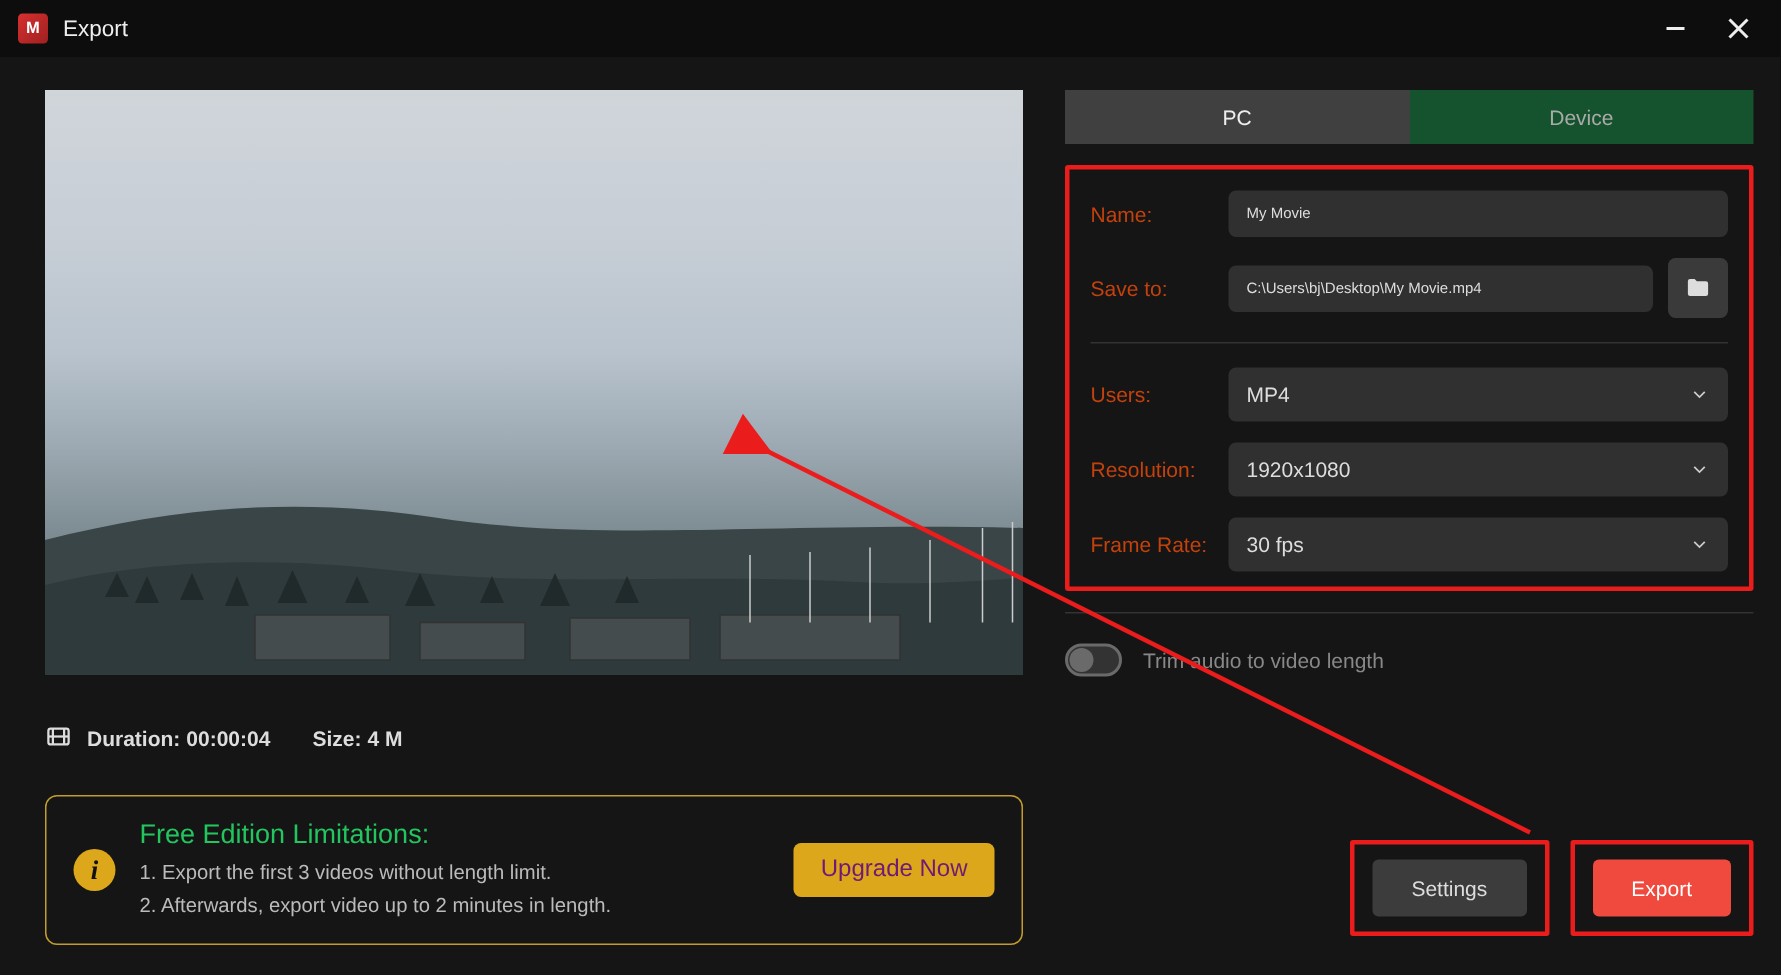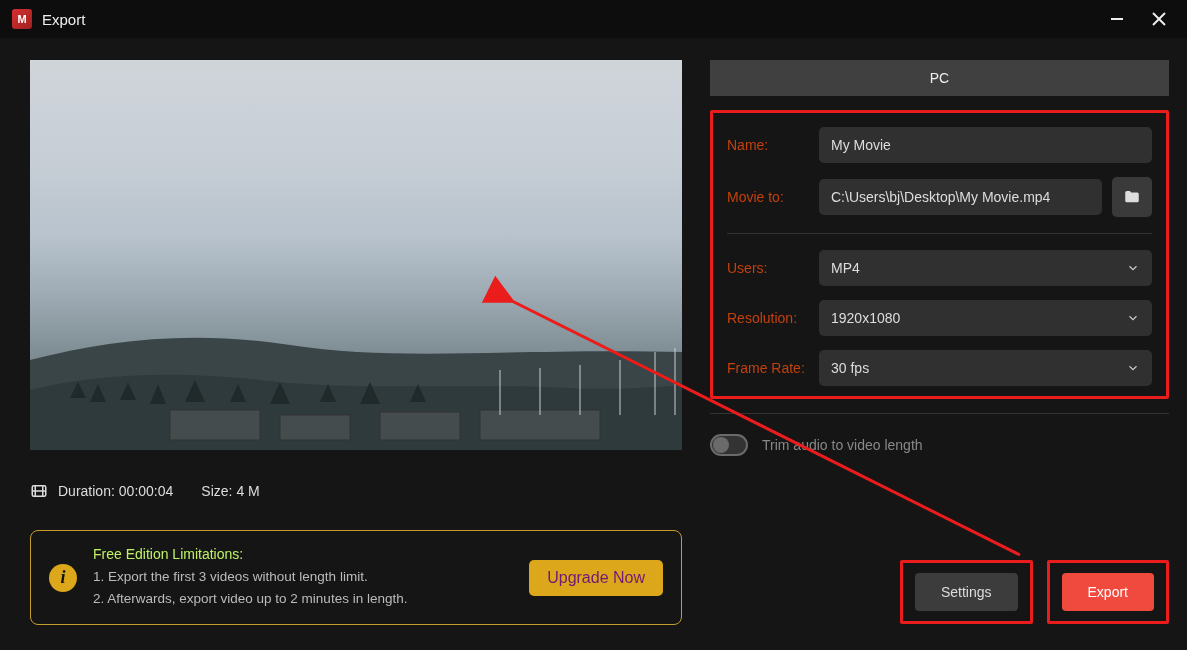--- a/index.html
+++ b/index.html
@@ -13,37 +13,37 @@
   .content{flex:1;display:flex;padding:22px 18px 18px 30px;gap:28px;}
   .left-col{width:652px;display:flex;flex-direction:column;}
   .preview{width:652px;height:390px;position:relative;overflow:hidden;background:#2a2f33;}
   
   .preview .sky{position:absolute;inset:0;background:linear-gradient(180deg,#d0d5da 0%,#c7ced6 25%,#b8c3cd 45%,#9eabb4 60%,#7f8d94 75%,#566064 100%);}
   .preview .hills{position:absolute;left:0;right:0;bottom:0;height:140px;}
   .hill1{fill:#3a4548;}
   .hill2{fill:#2f3a3d;}
   .trees{fill:#202a2b;}
   .bldg{fill:#454c4e;stroke:#333;stroke-width:1;}
-  .meta-row{display:flex;align-items:center;gap:10px;margin-top:32px;color:#ddd;}
+  .meta-row{display:flex;align-items:flex-end;gap:10px;margin-top:32px;color:#ddd;font-weight:bold;}
   .film-icon{width:18px;height:18px;}
   .meta-row span{color:#ddd;}
   .limit-box{margin-top:30px;border:1px solid #c49c2e;border-radius:8px;padding:15px 18px;display:flex;align-items:center;gap:16px;width:652px;}
   .info-circle{width:28px;height:28px;border-radius:50%;background:#dca71a;color:#111;font-weight:bold;display:flex;align-items:center;justify-content:center;font-size:18px;font-family:Georgia,serif;font-style:italic;}
   .limit-text{flex:1;}
-  .limit-title{color:#bef264;font-size:14px;margin-bottom:4px;}
+  .limit-title{color:#22c55e;font-size:18px;margin-bottom:4px;}
   .limit-line{color:#bbb;font-size:13.5px;line-height:1.6;}
   .upgrade-btn{background:#dca71a;color:#701a75;border:none;padding:9px 18px;border-radius:5px;cursor:pointer;font-size:16px;font-weight:500;}
   .right-col{flex:1;display:flex;flex-direction:column;}
   .tabs{display:flex;background:#14532d;width:100%;}
   .tab{flex:1;padding:10px 0;text-align:center;cursor:pointer;color:#aaa;}
   .tab.active{background:#404040;color:#eee;}
   .form-box{margin-top:14px;border:3px solid #eb1c1c;border-radius:2px;padding:14px 14px 10px 14px;display:flex;flex-direction:column;gap:14px;}
   .form-row{display:flex;align-items:center;gap:10px;}
   .form-row label{width:82px;color:#c2410c;}
-  .txt-input{flex:1;background:#303030;border:none;border-radius:5px;padding:10px 12px;color:#ddd;font-size:14px;outline:none;}
+  .txt-input{flex:1;background:#303030;border:none;border-radius:5px;padding:10px 12px;color:#ddd;font-size:10px;outline:none;}
   .folder-btn{width:40px;height:40px;background:#3a3a3a;border:none;border-radius:5px;display:flex;align-items:center;justify-content:center;cursor:pointer;}
   .divider{height:1px;background:#333;margin:2px 0;}
   .select{flex:1;background:#303030;border-radius:5px;padding:10px 12px;color:#ddd;display:flex;justify-content:space-between;align-items:center;cursor:pointer;}
   .chev{width:14px;height:14px;}
   .outer-divider{height:1px;background:#333;margin:14px 0 14px 0;}
   .toggle-row{display:flex;align-items:center;gap:14px;margin-top:6px;}
   .toggle{width:38px;height:22px;border-radius:11px;background:#333;border:2px solid #6a6a6a;position:relative;cursor:pointer;}
   .toggle .knob{position:absolute;left:1px;top:1px;width:16px;height:16px;border-radius:50%;background:#6a6a6a;}
   .toggle-label{color:#888;}
   .bottom-actions{margin-top:auto;display:flex;justify-content:flex-end;gap:14px;padding-bottom:8px;padding-top:66px;}
@@ -132,29 +132,30 @@
           <div class="limit-line">1. Export the first 3 videos without length limit.</div>
           <div class="limit-line">2. Afterwards, export video up to 2 minutes in length.</div>
         </div>
         <button class="upgrade-btn">Upgrade Now</button>
       </div>
     </div>
 
     <div class="right-col">
       <div class="tabs">
         <div class="tab active">PC</div>
+        <div class="tab">Device</div>
       </div>
 
       <div class="form-box">
         <div class="form-row">
           <label>Name:</label>
           <input class="txt-input" value="My Movie" style="">
         </div>
         <div class="form-row">
-          <label>Movie to:</label>
+          <label>Save to:</label>
           <input class="txt-input" value="C:\Users\bj\Desktop\My Movie.mp4" style="">
           <button class="folder-btn">
             <svg width="18" height="18" viewBox="0 0 24 24">
                 <path d="M3 6a2 2 0 0 1 2-2h4l2 2h8a2 2 0 0 1 2 2v9a2 2 0 0 1-2 2H5a2 2 0 0 1-2-2V6z" fill="#ddd"></path>
               </svg>
           </button>
         </div>
         <div class="divider"></div>
         <div class="form-row">
           <label>Users:</label>

